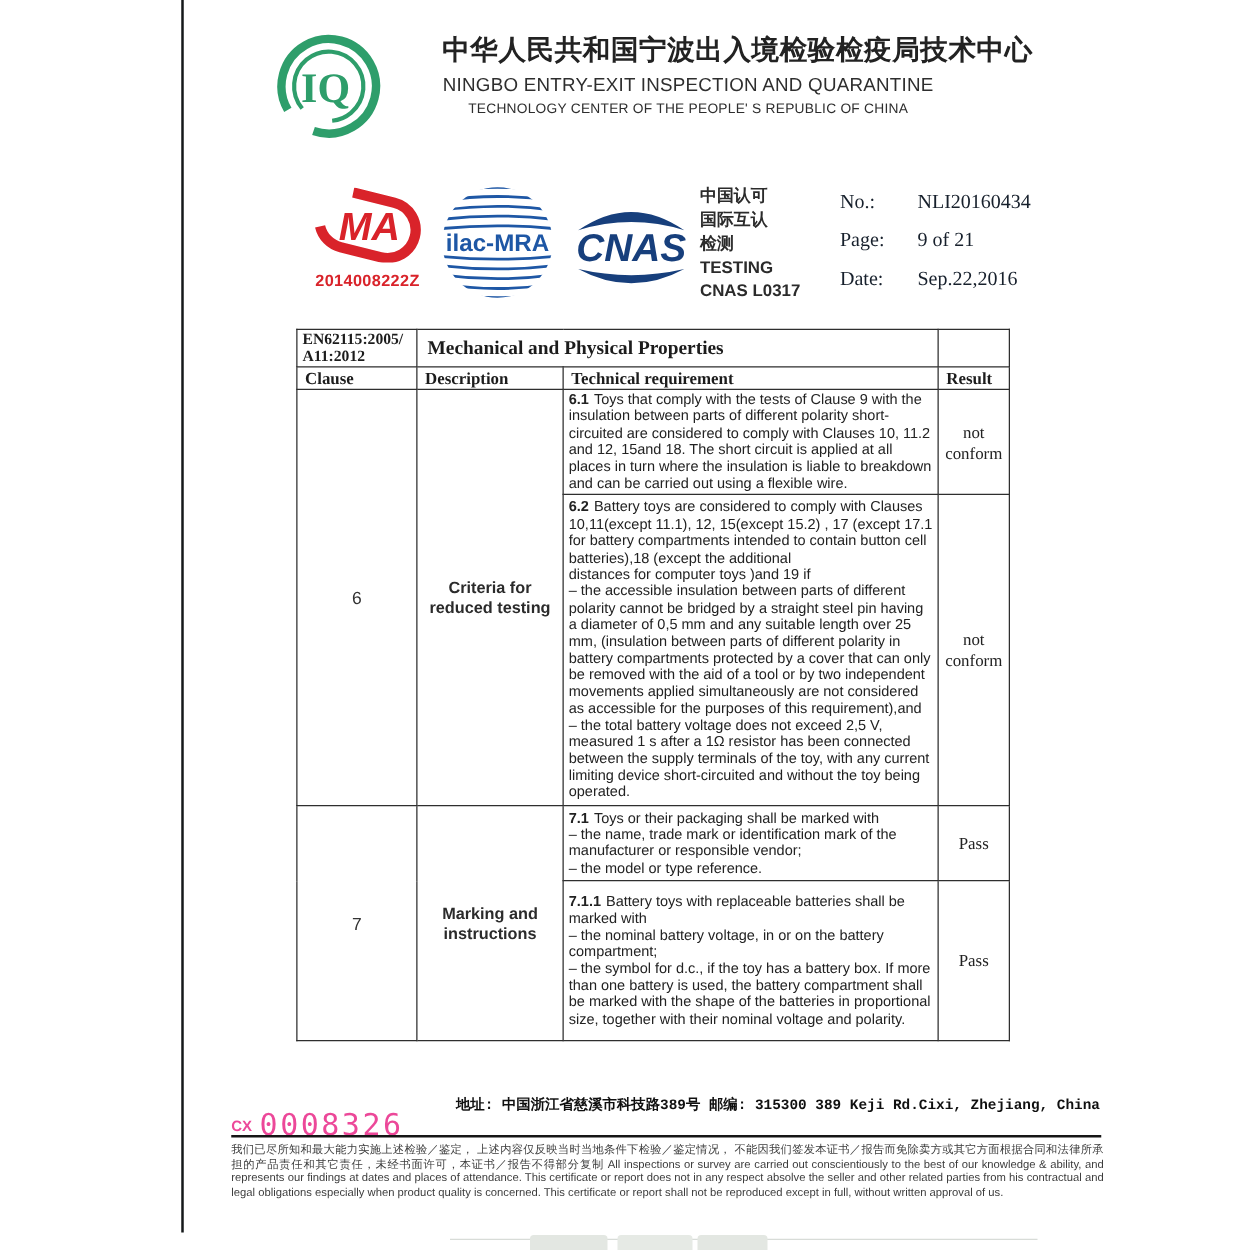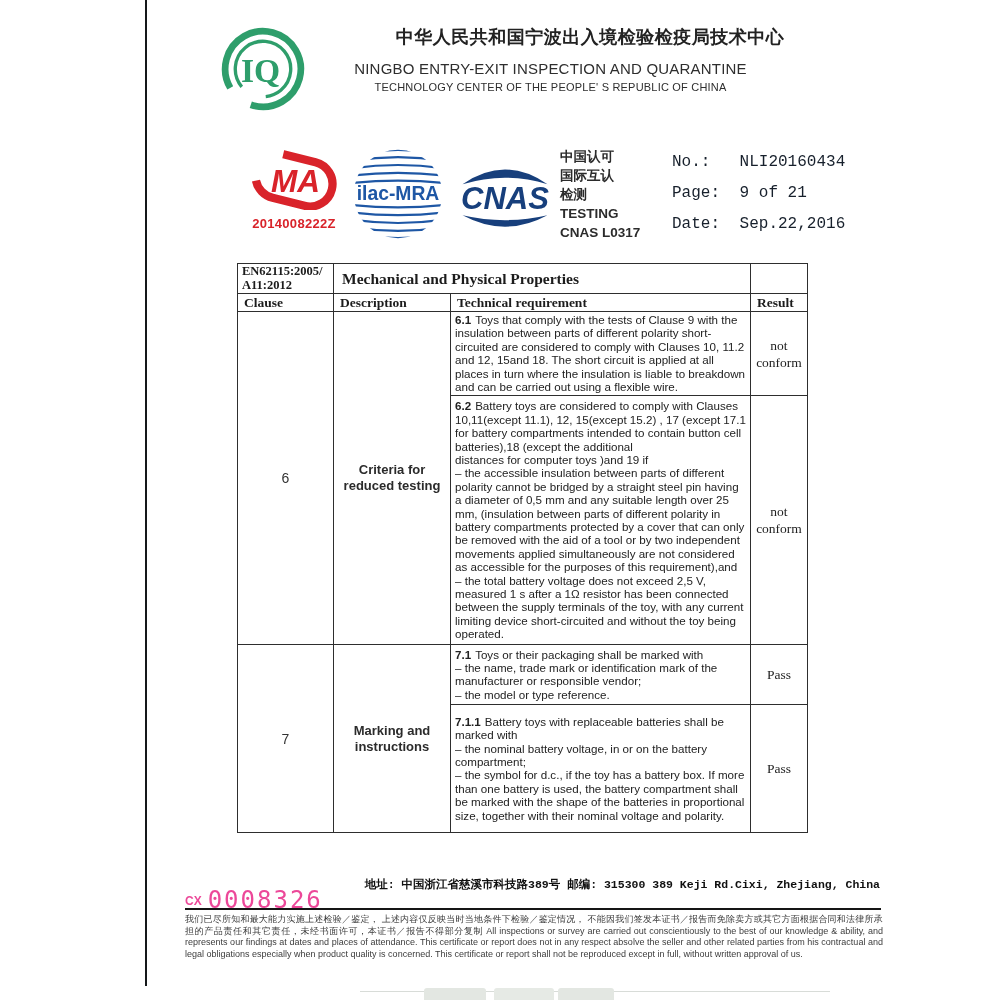--- a/index.html
+++ b/index.html
@@ -5,34 +5,34 @@
   * { margin:0; padding:0; box-sizing:border-box; }
   html,body { width:1000px; height:1000px; background:#ffffff; overflow:hidden;
               font-family:"Liberation Sans", sans-serif; color:#1c1c1c; }
   .abs { position:absolute; }
   
   .scan-edge { left:145px; top:0; width:2px; height:986px; background:#15181a; }
 
   
   .ciq-logo { left:221px; top:26px; width:84px; height:86px; }
   .org-cn { left:300px; top:25px; width:580px; text-align:center;
-            font-size:18px; font-weight:bold; letter-spacing:0.5px; color:#222; }
+            font-size:22px; font-weight:bold; letter-spacing:0.5px; color:#222; }
   .org-en { left:228px; top:60px; width:645px; text-align:center; color:#2e2e2e; }
   .org-en .l1 { font-size:15px; letter-spacing:0.2px; }
   .org-en .l2 { font-size:11px; letter-spacing:0.2px; margin-top:4px; }
 
   
   .cma-wrap { left:248px; top:150px; width:92px; text-align:center; }
   .cma-num { color:#d9232a; font-weight:bold; font-size:13px; letter-spacing:0.3px; margin-top:2px; }
   .ilac-wrap { left:352px; top:146px; width:92px; height:96px; }
   .cnas-wrap { left:456px; top:153px; width:98px; height:82px;font-style:italic; }
   .cnas-text { left:560px; top:147px; line-height:19px; }
   .cnas-text .cn { font-family:"Liberation Serif", serif; font-weight:bold; font-size:13.5px; color:#2b2b2b; }
   .cnas-text .en { font-weight:bold; font-size:13.5px; color:#2b2b2b; }
-  .meta { left:672px; top:153px; font-family:Liberation Mono, monospace; font-size:16px; color:#17202c; }
+  .meta { left:672px; top:153px; font-family:Liberation Serif, serif; font-size:16px; color:#17202c; }
   .meta .row { margin-bottom:13px; }
   .meta .lbl { display:inline-block; width:58px; }
 
   
   table.report { position:absolute; left:237px; top:263px; width:570px;
                  border-collapse:collapse; table-layout:fixed; }
   table.report td { border:1.5px solid #2e2e2e; vertical-align:middle; }
   .c-clause { width:96px; } .c-desc { width:117px; } .c-req { width:300px; } .c-res { width:57px; }
   .std-cell { font-family:"Liberation Serif", serif; font-weight:bold; font-size:12.5px;
               padding:1px 4px; white-space:pre-line; line-height:13.5px; }

